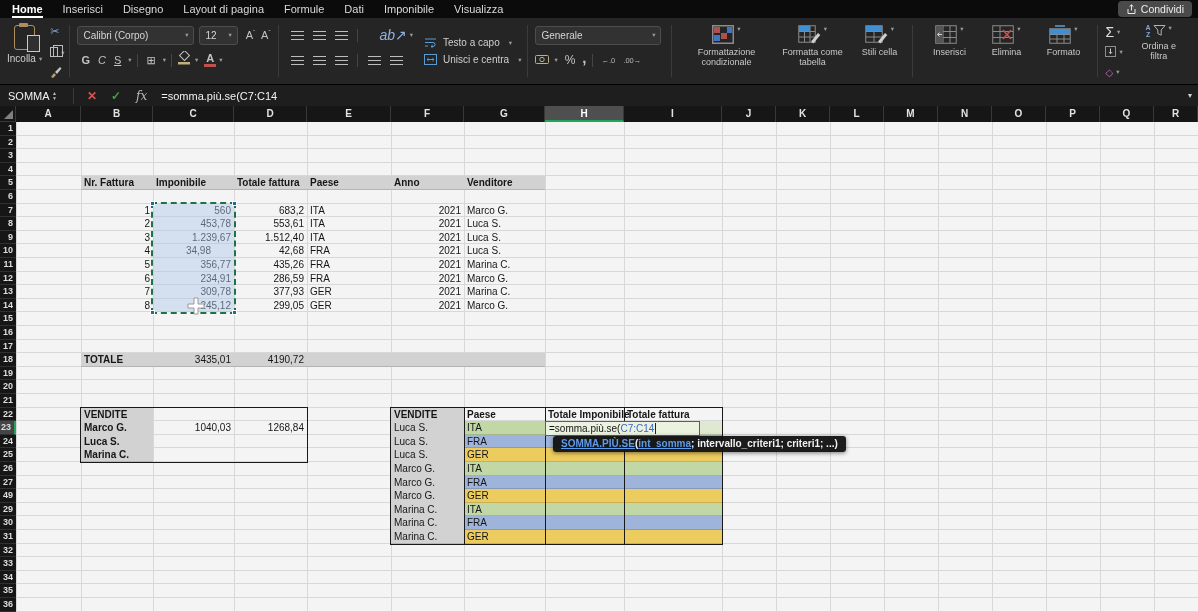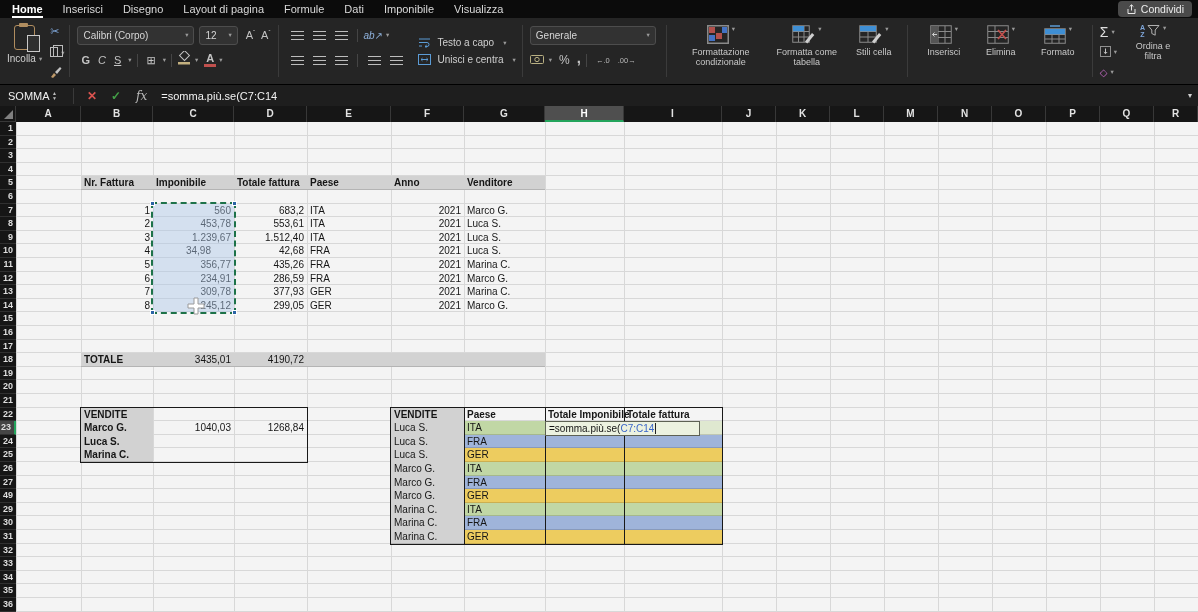--- a/index.html
+++ b/index.html
@@ -45,21 +45,21 @@
   .abtn sup { font-size:6px; }
   .fmt { font-size:11px; color:#c4c4c4; margin:0 4px; }
   .fmt.b { font-weight:bold; } .fmt.i { font-style:italic; } .fmt.u { text-decoration:underline; }
   .fcA { font-size:11px; font-weight:bold; color:#c4c4c4; display:block; line-height:10px; text-align:center; }
   .fcbar { display:block; width:12px; height:3px; background:#c0504d; margin-top:1px; }
   .fontcol { display:inline-block; margin-left:6px; }
 
   
   .li { width:13px; height:9px; display:inline-block; margin:0 4.5px;
         background:repeating-linear-gradient(to bottom,#bdbdbd 0 1px,transparent 1px 4px); }
-  .orient { color:#8fb3de; font-size:10px; font-style:italic; margin-left:0; }
+  .orient { color:#8fb3de; font-size:14px; font-style:italic; margin-left:16px; }
   .wrapcol { display:flex; flex-direction:column; justify-content:center; gap:6px; padding:4px 6px; }
   .wrapbtn { display:flex; align-items:center; gap:6px; font-size:10px; color:#cfcfcf; white-space:nowrap; }
 
   
   .pct { font-size:12px; color:#c4c4c4; margin:0 7px; }
   .comma { font-size:15px; font-weight:bold; color:#c4c4c4; line-height:10px; margin-top:-4px; }
   .dec { font-size:7.5px; color:#b9b9b9; margin:0 4px; white-space:nowrap; }
 
   
   .stybtn { display:flex; flex-direction:column; align-items:center; justify-content:flex-start;
@@ -590,19 +590,22 @@
         <div class="rowhdr" style="top: 464.8px;">34</div>
         <div class="rowhdr" style="top: 478.4px;">35</div>
         <div class="rowhdr" style="top: 492px;">36</div>
       </div>
     <div id="corner"></div>
     <div id="edit-cell" style="left: 545px; top: 315.2px; width: 155px; height: 14.6px;">
       <span id="edit-prefix">=somma.più.se(</span>
         <span id="edit-range">C7:C14</span>
         <span class="caret"></span>
     </div>
+    <div id="ftooltip" style="left: 553px; top: 329.8px;">
+      <span class="fnlink">SOMMA.PIÙ.SE</span><span>(</span><span class="fnlink">int_somma</span><span>; intervallo_criteri1; criteri1; ...)</span>
+    </div>
     <div id="cursor" style="left: 187px; top: 190.8px;">
       <svg width="18" height="18" viewBox="0 0 18 18">
           <path d="M7 1h4v6h6v4h-6v6H7v-6H1V7h6z" fill="#fff" stroke="#9a9a9a"></path>
         </svg>
     </div>
   </div>
 </div>
 
 </body></html>

